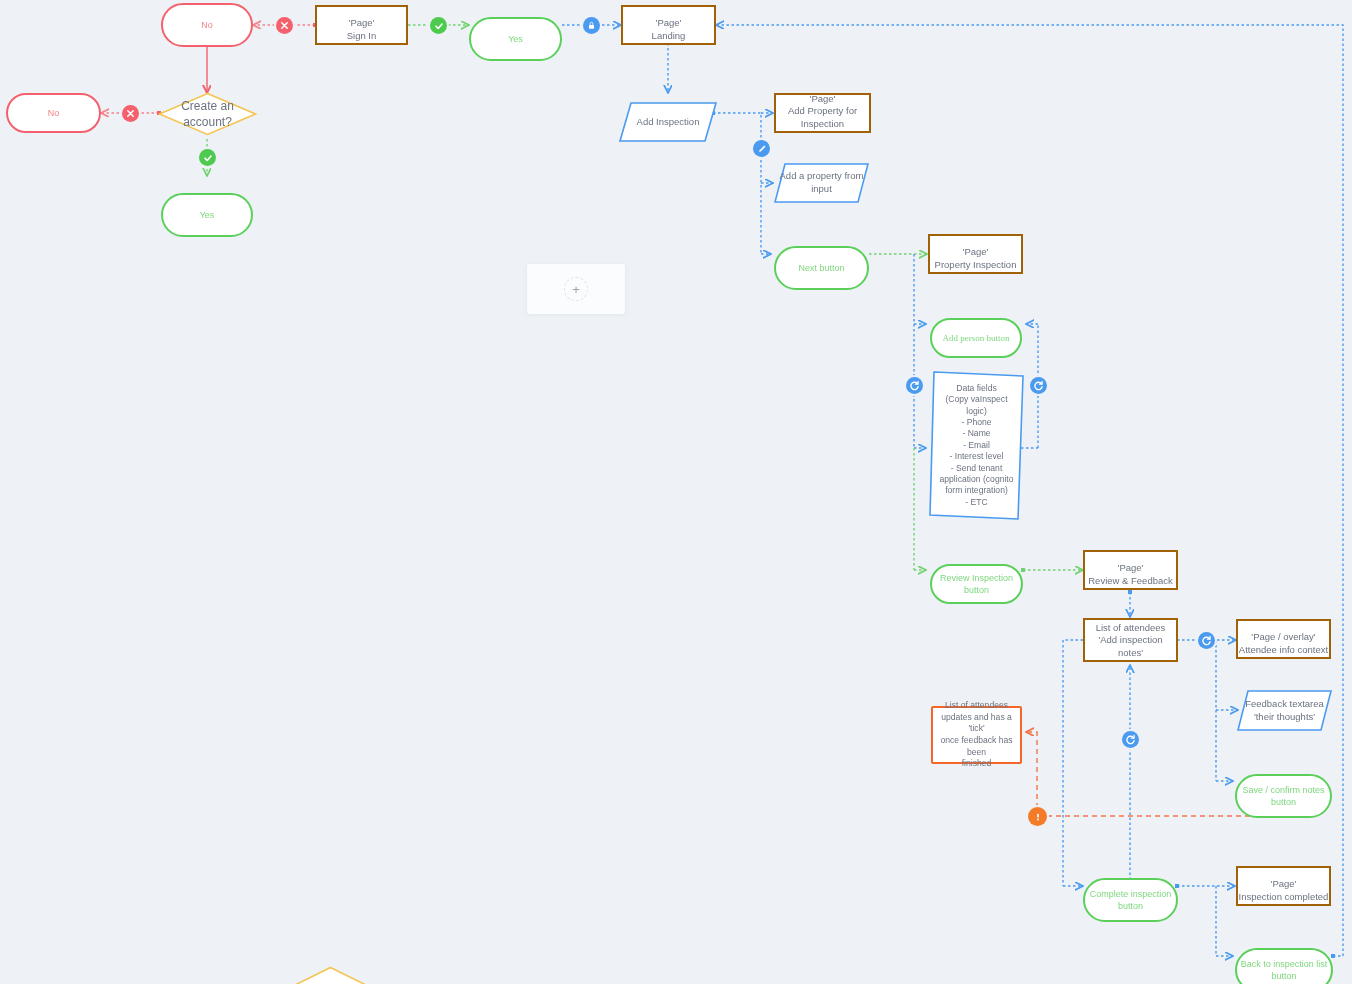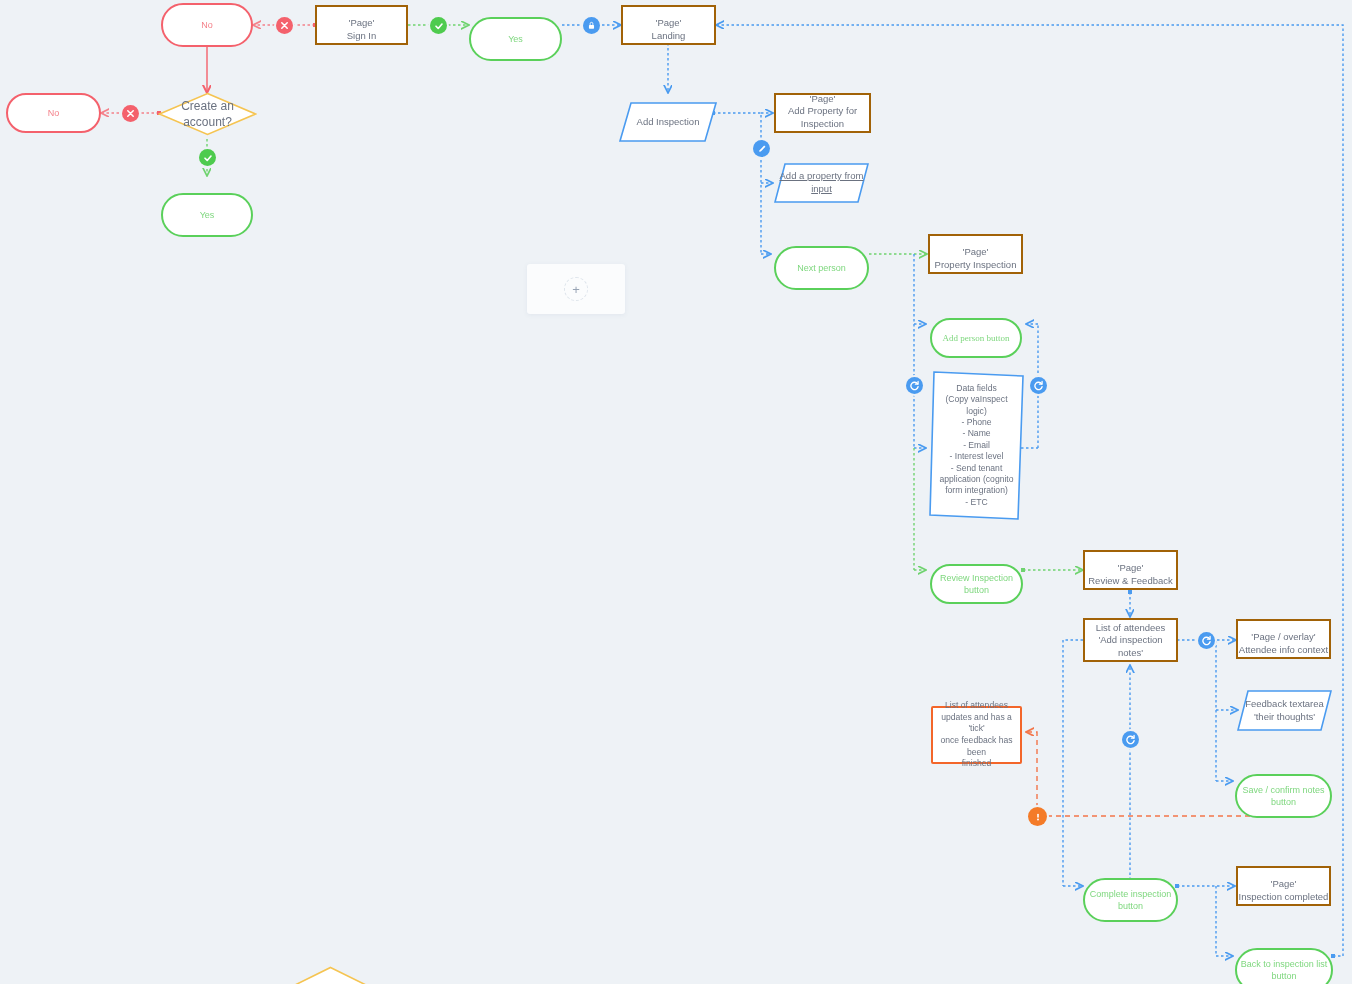--- a/index.html
+++ b/index.html
@@ -203,25 +203,25 @@
   </div>
 
   <div class="node rect" style="left:773px;top:93px;width:97px;height:40px;">
     <span class="lbl ml">'Page'<br>Add Property for<br>Inspection</span>
   </div>
 
   <div class="node" style="left:773px;top:163px;width:95px;height:40px;border:none;background:transparent;">
     <svg style="position:absolute;left:0;top:0;" width="95" height="40">
       <polygon points="11,1 94,1 84,39 1,39" fill="#ffffff" stroke="#4a9bf0" stroke-width="1.6"></polygon>
     </svg>
-    <span class="lbl ml" style="color:#6b7280;font-size:9.5px;position:relative;z-index:2;text-decoration:underline;">Add a property from<br>input</span>
+    <span class="lbl ml" style="color:#6b7280;font-size:9.5px;position:relative;z-index:2;">Add a property from<br>input</span>
   </div>
 
   <div class="node pill-green" style="left:773px;top:232px;width:95px;height:44px;">
-    <span class="lbl">Next person</span>
+    <span class="lbl">Next button</span>
   </div>
 
   <div class="node rect" style="left:927px;top:234px;width:95px;height:40px;">
     <span class="lbl ml">'Page'<br>Property Inspection</span>
   </div>
 
   <div class="node pill-green" style="left:929px;top:304px;width:92px;height:40px;font-family:Liberation Serif, serif;">
     <span class="lbl">Add person button</span>
   </div>
 

